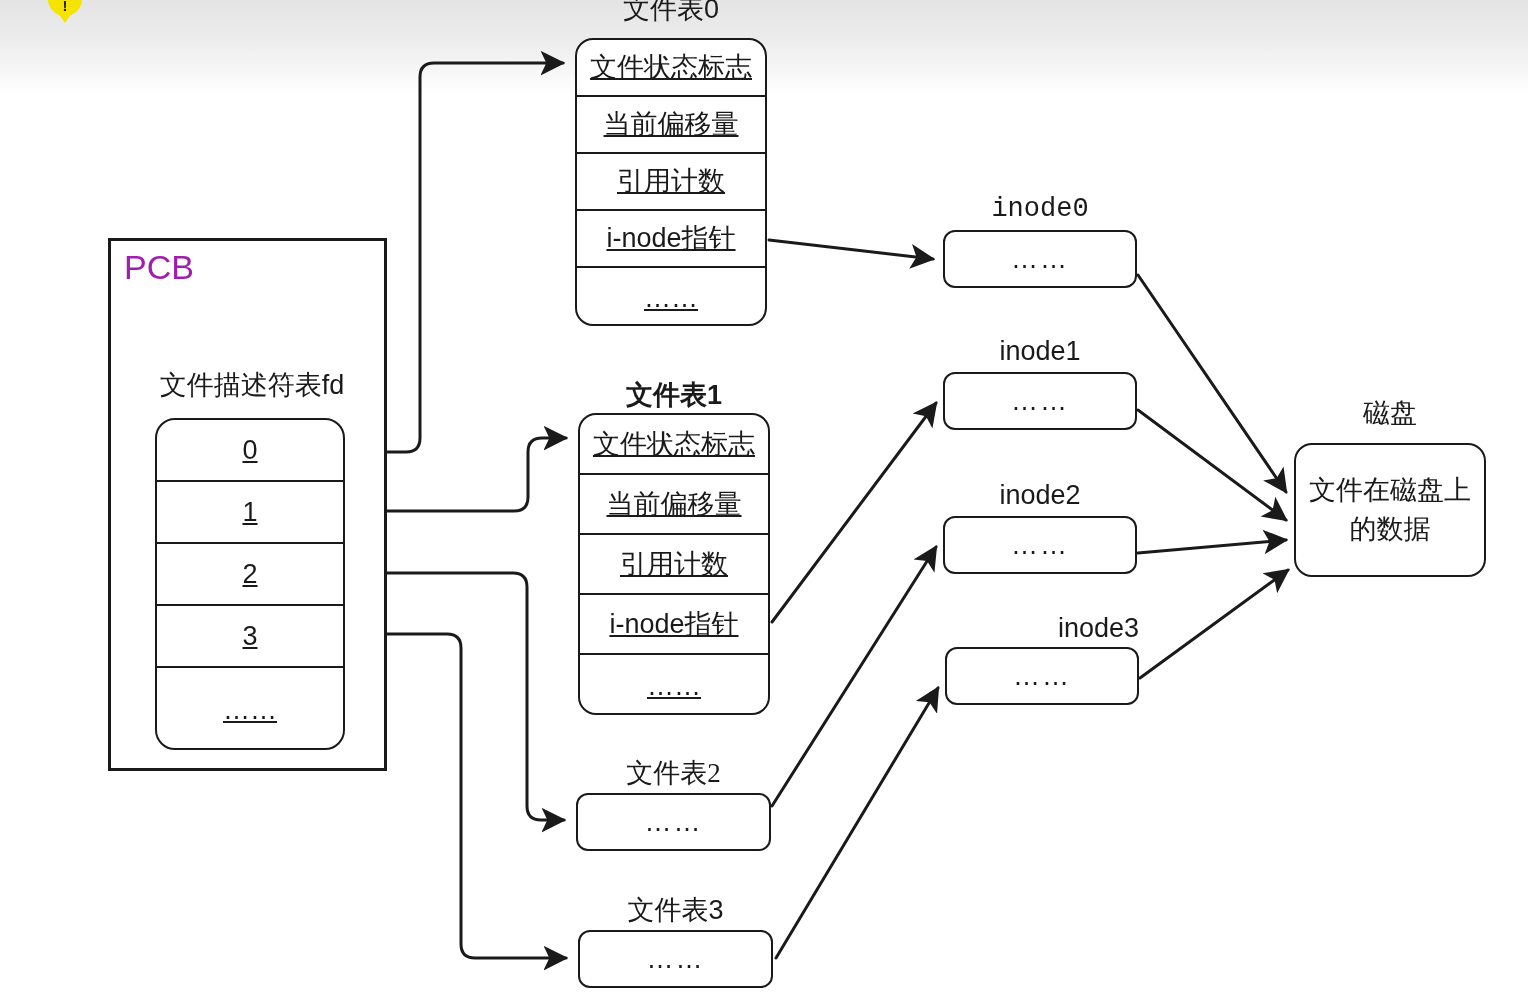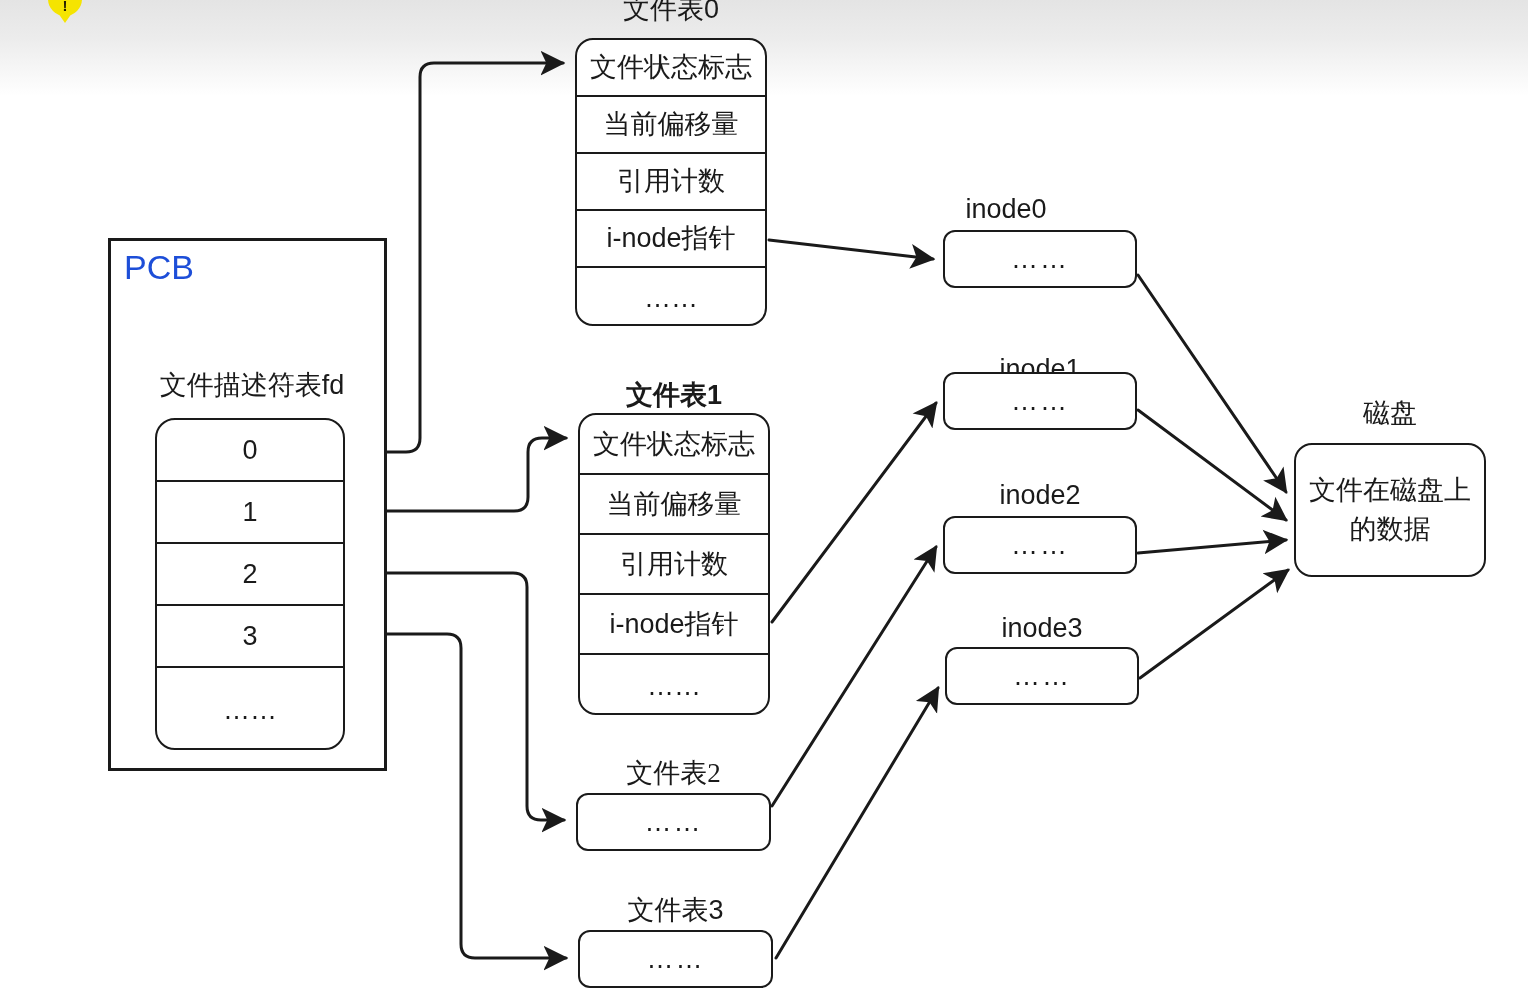--- a/index.html
+++ b/index.html
@@ -53,40 +53,41 @@
   .cell {
     box-sizing: border-box;
     display: flex;
     align-items: center;
     justify-content: center;
     font-size: 27px;
     line-height: 1;
     color: #1a1a1a;
     border-bottom: 2px solid #1a1a1a;
     background: transparent;
+    text-decoration: underline;
   }
   .cell:last-child {
     border-bottom: none;
   }
   
   #pcb-box {
     left: 108px;
     top: 238px;
     width: 279px;
     height: 533px;
     border-radius: 0;
     border-width: 3px;
   }
   #pcb-title {
     position: absolute;
     left: 124px;
     top: 250px;
     font-size: 34px;
     line-height: 1;
-    color: #1d4ed8;
+    color: #a21caf;
   }
   #fd-caption {
     left: 152px;
     top: 372px;
     width: 200px;
   }
   #fd-table {
     left: 155px;
     top: 418px;
     width: 190px;
@@ -137,24 +138,24 @@
     align-items: center;
     justify-content: center;
     font-size: 27px;
     letter-spacing: 2px;
   }
   #in0 { left: 943px; top: 230px; }
   #in1 { left: 943px; top: 372px; }
   #in2 { left: 943px; top: 516px; }
   #in3 { left: 945px; top: 647px; }
 
-  #cap-in0 { left: 909px; top: 196px; width: 194px; }
-  #cap-in1 { left: 943px; top: 356px; width: 194px; }
+  #cap-in0 { left: 943px; top: 196px; width: 194px; font-family: Liberation Mono, monospace; }
+  #cap-in1 { left: 943px; top: 338px; width: 194px; }
   #cap-in2 { left: 943px; top: 482px; width: 194px; }
-  #cap-in3 { left: 945px; top: 615px; width: 194px; }
+  #cap-in3 { left: 945px; top: 615px; width: 194px; text-align: right; }
 
   
   #disk {
     left: 1294px;
     top: 443px;
     width: 192px;
     height: 134px;
     border-radius: 18px;
     display: flex;
     flex-direction: column;

